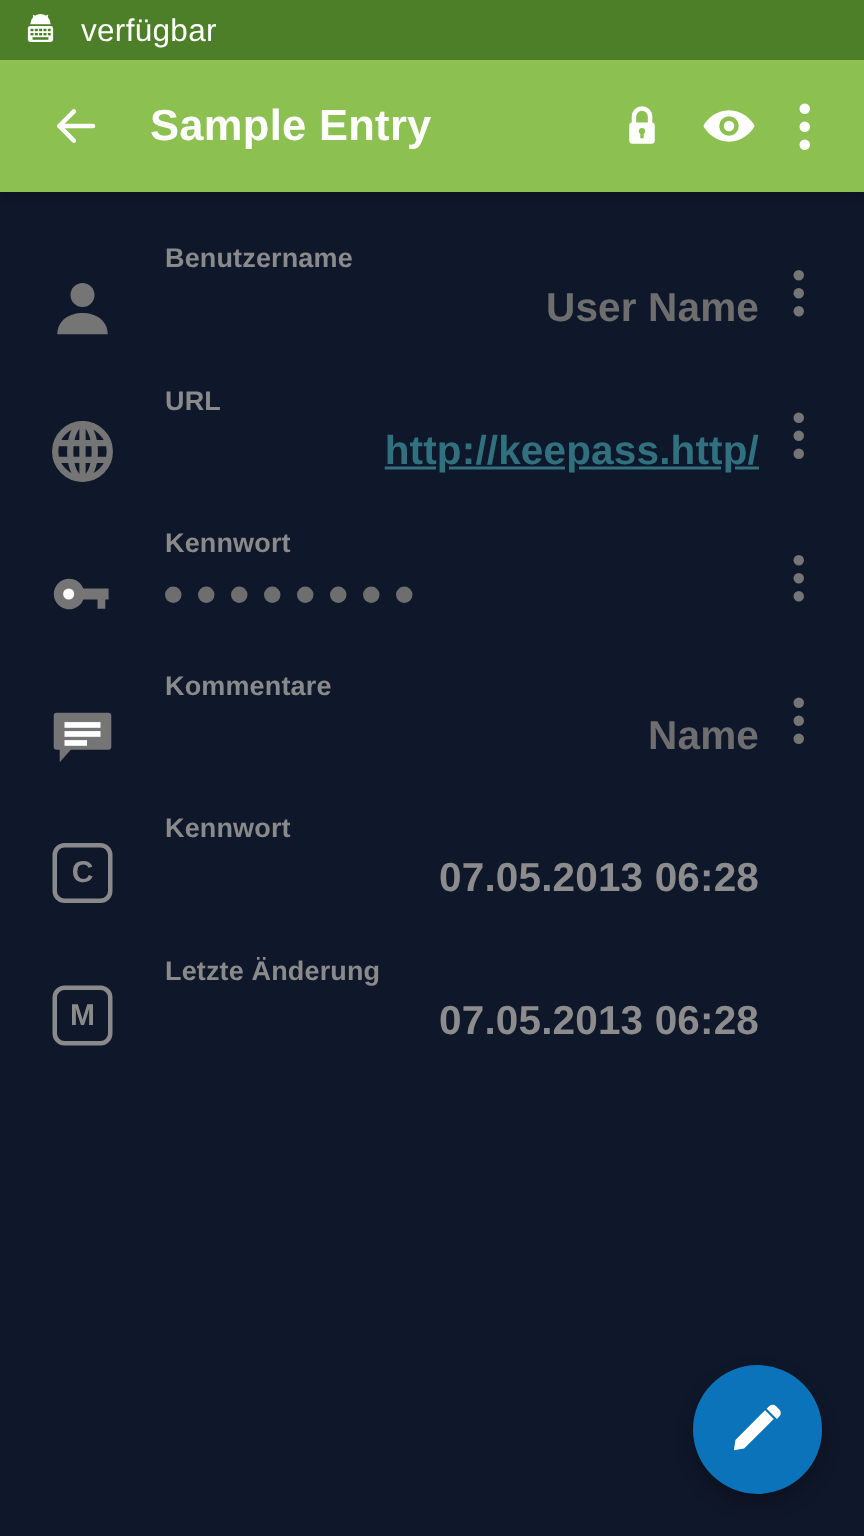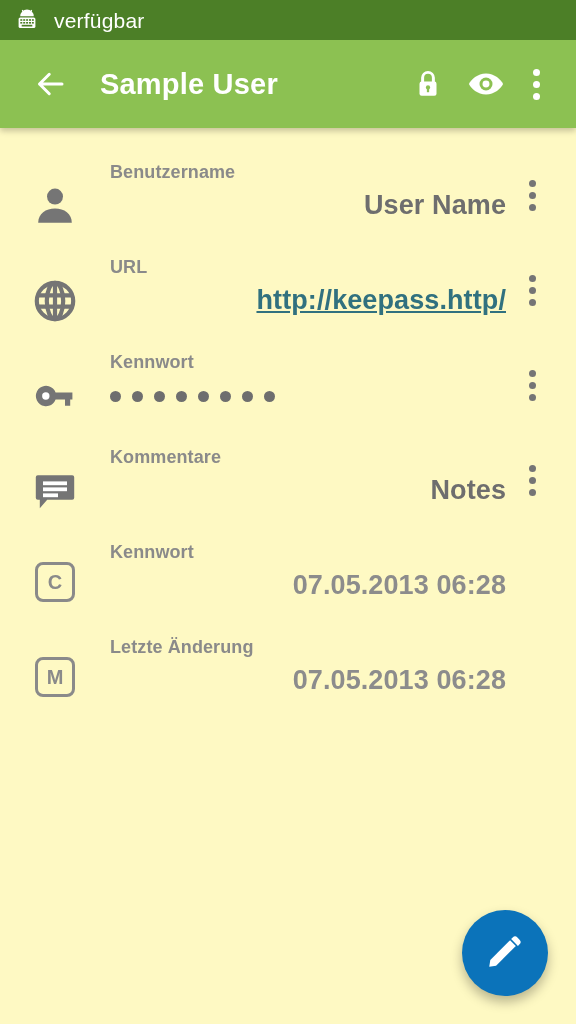--- a/index.html
+++ b/index.html
@@ -13,21 +13,21 @@
   body {
     font-family: "Liberation Sans", "DejaVu Sans", sans-serif;
     background: #ffffff;
     -webkit-font-smoothing: antialiased;
   }
 
   .screen {
     position: relative;
     width: 576px;
     height: 1024px;
-    background: #fef9c3;
+    background: #0f172a;
     overflow: hidden;
   }
 
   
   .status-bar {
     height: 40px;
     background: #4c7f27;
     display: flex;
     align-items: center;
     padding-left: 14px;
@@ -254,21 +254,21 @@
     <span class="status-text">verfügbar</span>
   </div>
 
   <div class="toolbar">
     <span class="toolbar-back">
       <svg width="36" height="36" viewBox="0 0 24 24" aria-hidden="true">
         <path d="M20 12 H5 M11.5 5.5 L5 12 L11.5 18.5" stroke="#ffffff" stroke-width="2" fill="none" stroke-linecap="round" stroke-linejoin="round"></path>
       </svg>
     </span>
 
-    <span class="toolbar-title">Sample User</span>
+    <span class="toolbar-title">Sample Entry</span>
 
     <span class="toolbar-action">
       <svg width="34" height="34" viewBox="0 0 24 24" aria-hidden="true">
         <path d="M8.2 10.5 V7.6 a3.8 3.8 0 0 1 7.6 0 V10.5" stroke="#ffffff" stroke-width="2.1" fill="none" stroke-linecap="round"></path>
         <rect x="6" y="10.3" width="12" height="10" rx="1.5" fill="#ffffff"></rect>
         <circle cx="12" cy="14.4" r="1.5" fill="#8cc152"></circle>
         <rect x="11.2" y="14.4" width="1.6" height="3.4" fill="#8cc152"></rect>
       </svg>
     </span>
 
@@ -359,21 +359,21 @@
           <path d="M3.4 4.1 h17.2 a1 1 0 0 1 1 1 v10.3 a1 1 0 0 1 -1 1 H8.1 L4.4 20.6 V16.4 H3.4 a1 1 0 0 1 -1 -1 V5.1 a1 1 0 0 1 1 -1 z" fill="#757575"></path>
           <g fill="#ffffff">
             <rect x="6" y="7.2" width="12" height="1.9"></rect>
             <rect x="6" y="10.2" width="12" height="1.9"></rect>
             <rect x="6" y="13.2" width="7.5" height="1.9"></rect>
           </g>
         </svg>
       </span>
       <div class="field-body">
         <div class="field-label">Kommentare</div>
-        <div class="field-value">Notes</div>
+        <div class="field-value">Name</div>
       </div>
       <span class="row-overflow">
         <i></i>
           <i></i>
           <i></i>
       </span>
     </div>
 
     <div class="field-row">
       <span class="field-icon">

